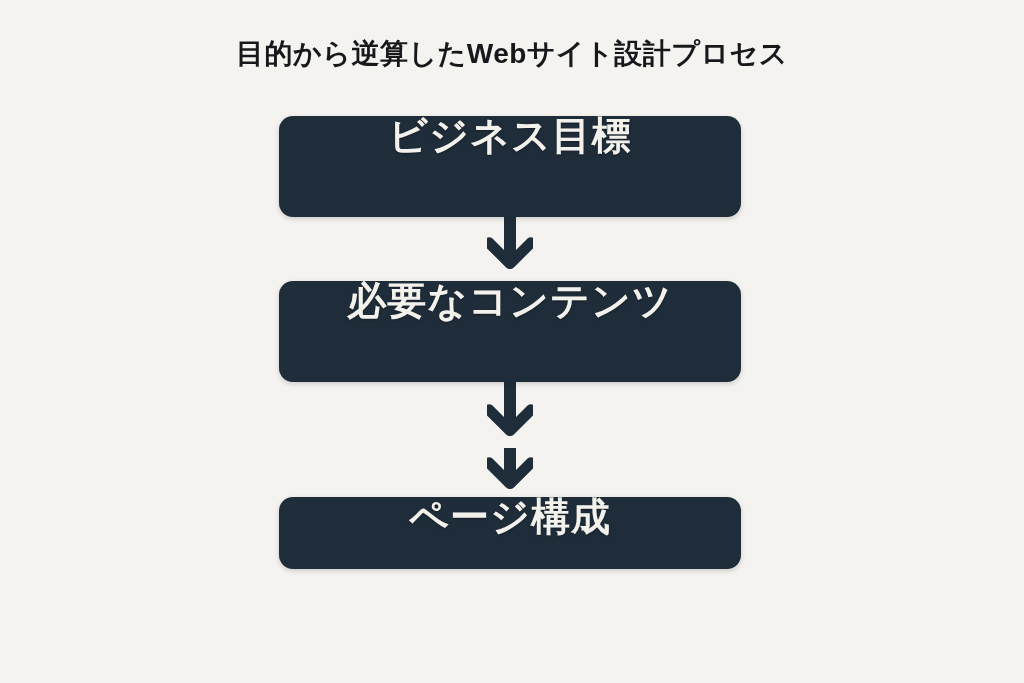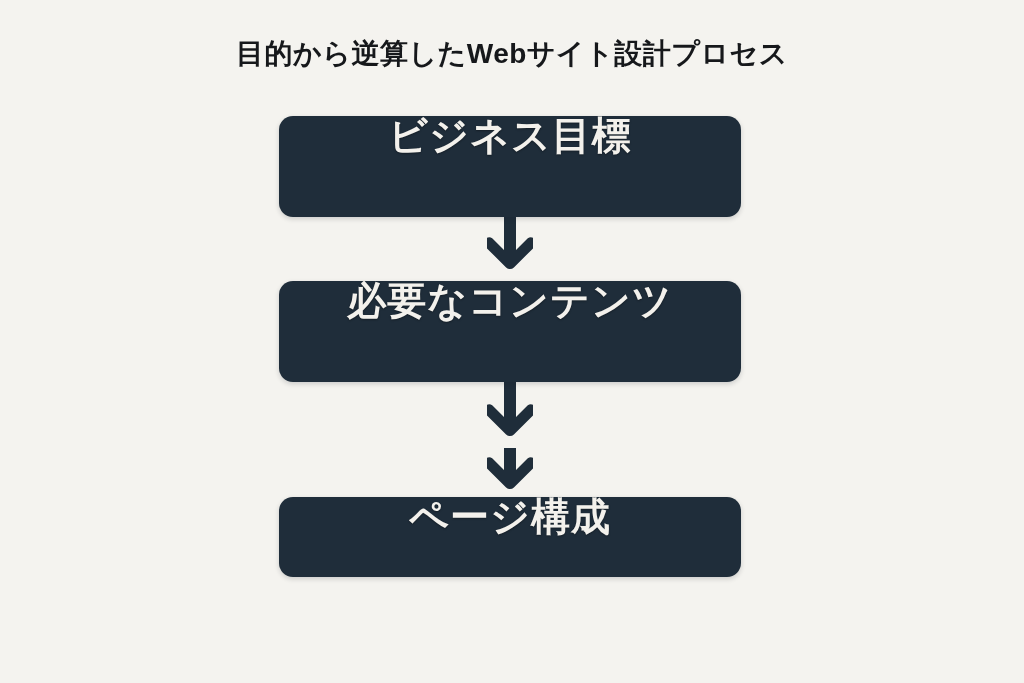--- a/index.html
+++ b/index.html
@@ -54,21 +54,21 @@
     width: 462px;
     box-sizing: border-box;
     background: #1f2d3a;
     border-radius: 14px;
     display: flex;
     justify-content: center;
     box-shadow: 0 2px 5px rgba(20,28,38,0.18);
   }
 
   .node-box.h-tall  { height: 101px; }
-  .node-box.h-short { height: 80px;  }
+  .node-box.h-short { height: 72px;  }
 
   .node-label {
     color: #f3f1ec;
     font-size: 39px;
     font-weight: 700;
     letter-spacing: 1px;
     line-height: 1;
     white-space: nowrap;
     text-shadow: 0 1px 2px rgba(0,0,0,0.35);
   }

